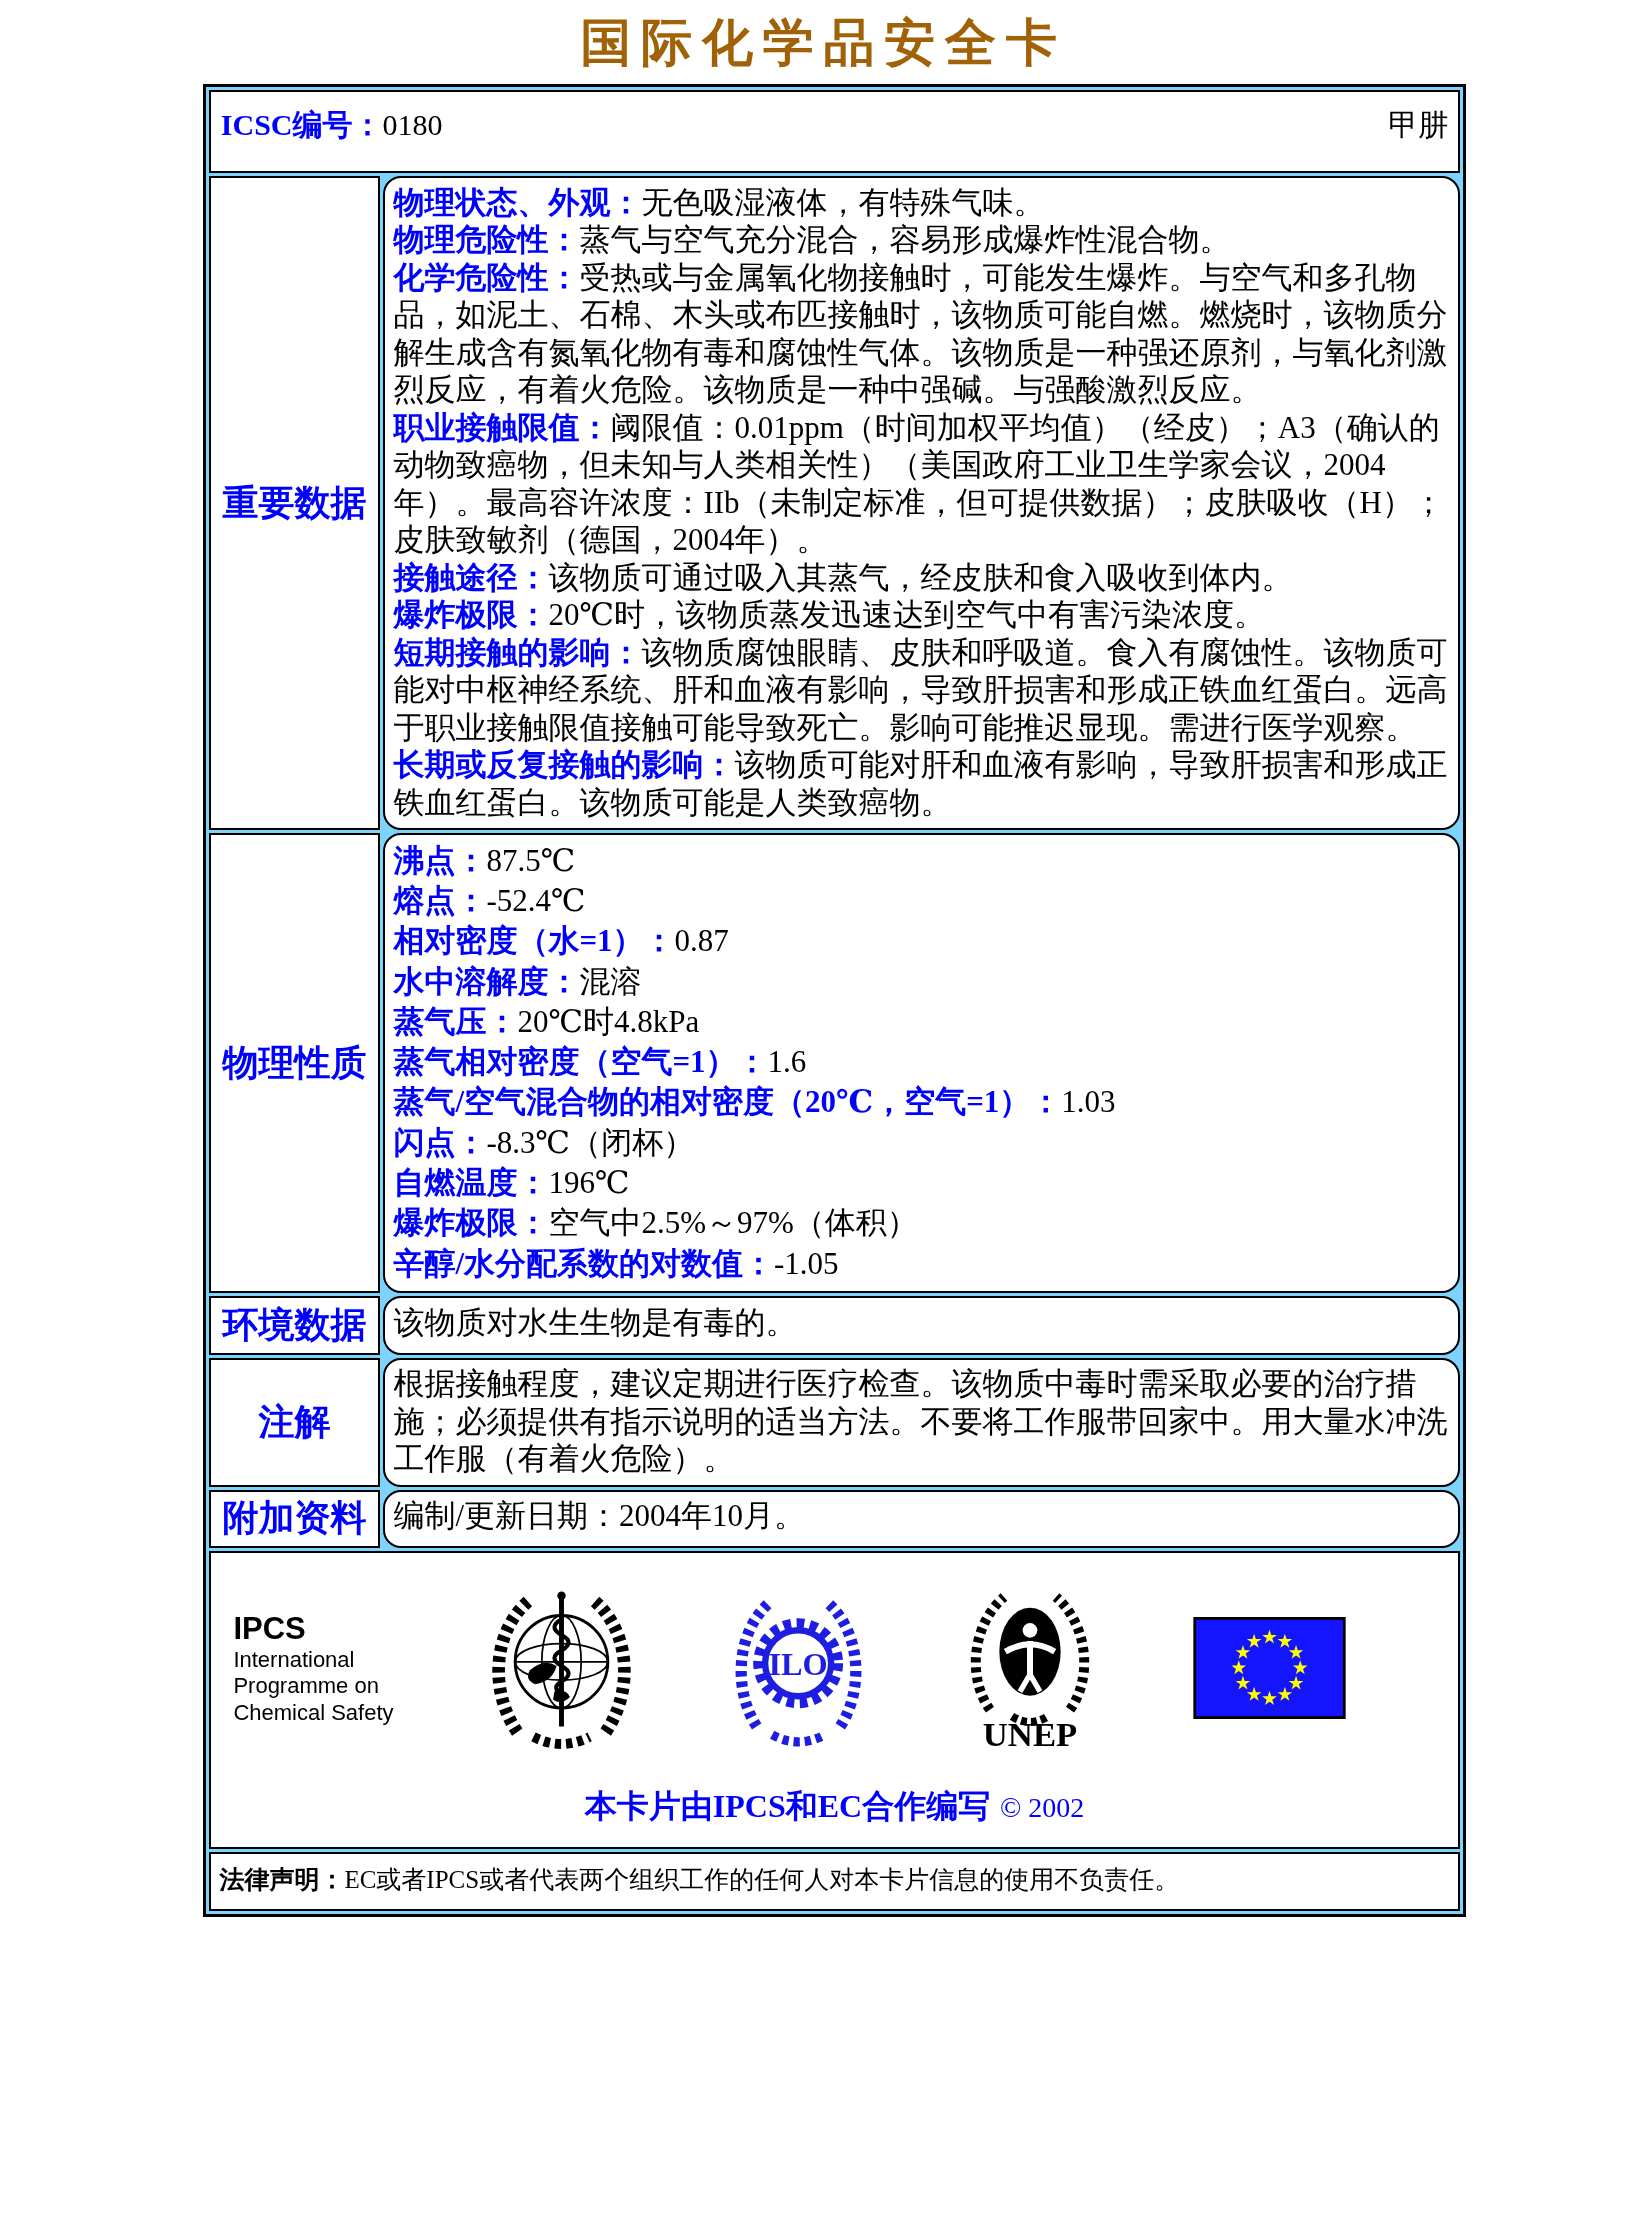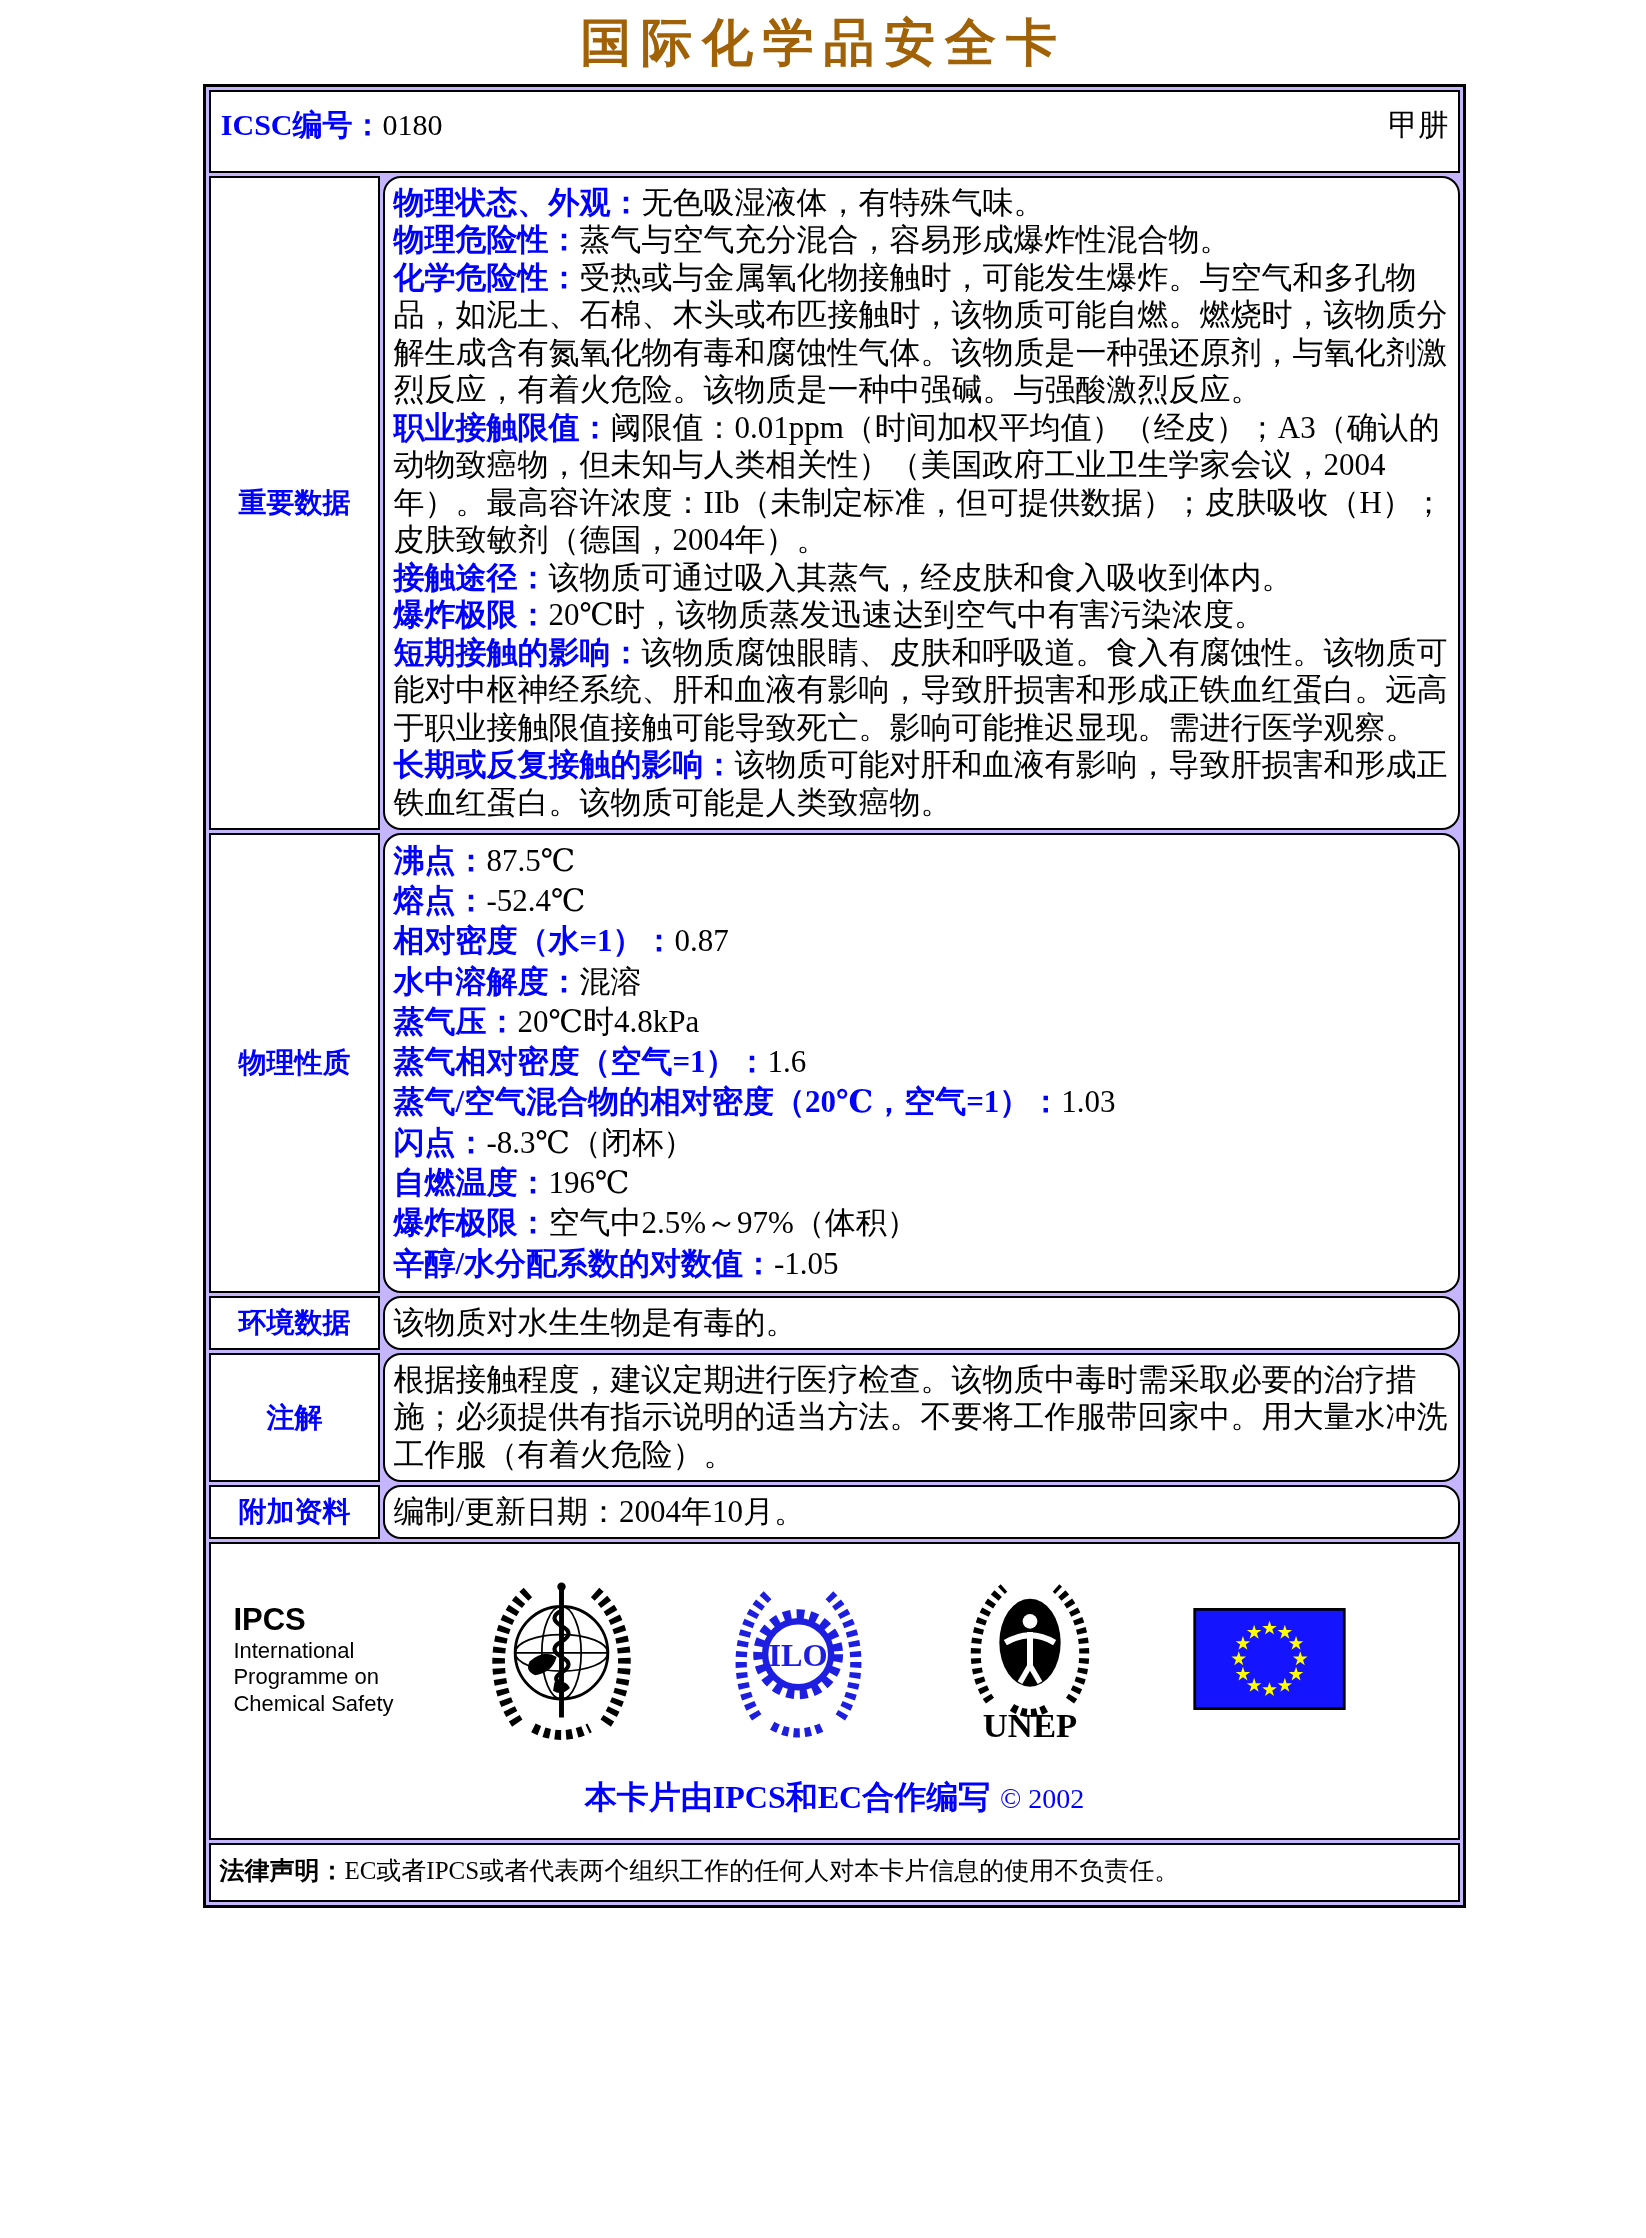--- a/index.html
+++ b/index.html
@@ -19,30 +19,30 @@
     font-size: 51px;
     letter-spacing: 9.8px;
     line-height: 1.0;
   }
   table.card {
     margin: 15.4px 0 0 203px;
     width: 1263px;
     border: 3.5px solid #000;
     border-collapse: separate;
     border-spacing: 3.5px;
-    background: #c4b5fd;
+    background: #7dd3fc;
   }
   td { border: 2.1px solid #000; vertical-align: top; background: #fff; }
   td.side-label {
     width: 171px;
     text-align: center;
     vertical-align: middle;
     color: #0000ff;
     font-weight: bold;
-    font-size: 28px;
+    font-size: 36px;
     padding: 2.8px 1.4px;
     font-family: Liberation Serif, serif;
   }
   td.content-cell {
     font-size: 31px;
     line-height: 1.21;
     padding: 5.6px 8.4px 7px 8.4px;
     border-radius: 18px;
   }
   .k { color: #0000ff; font-weight: bold; }

